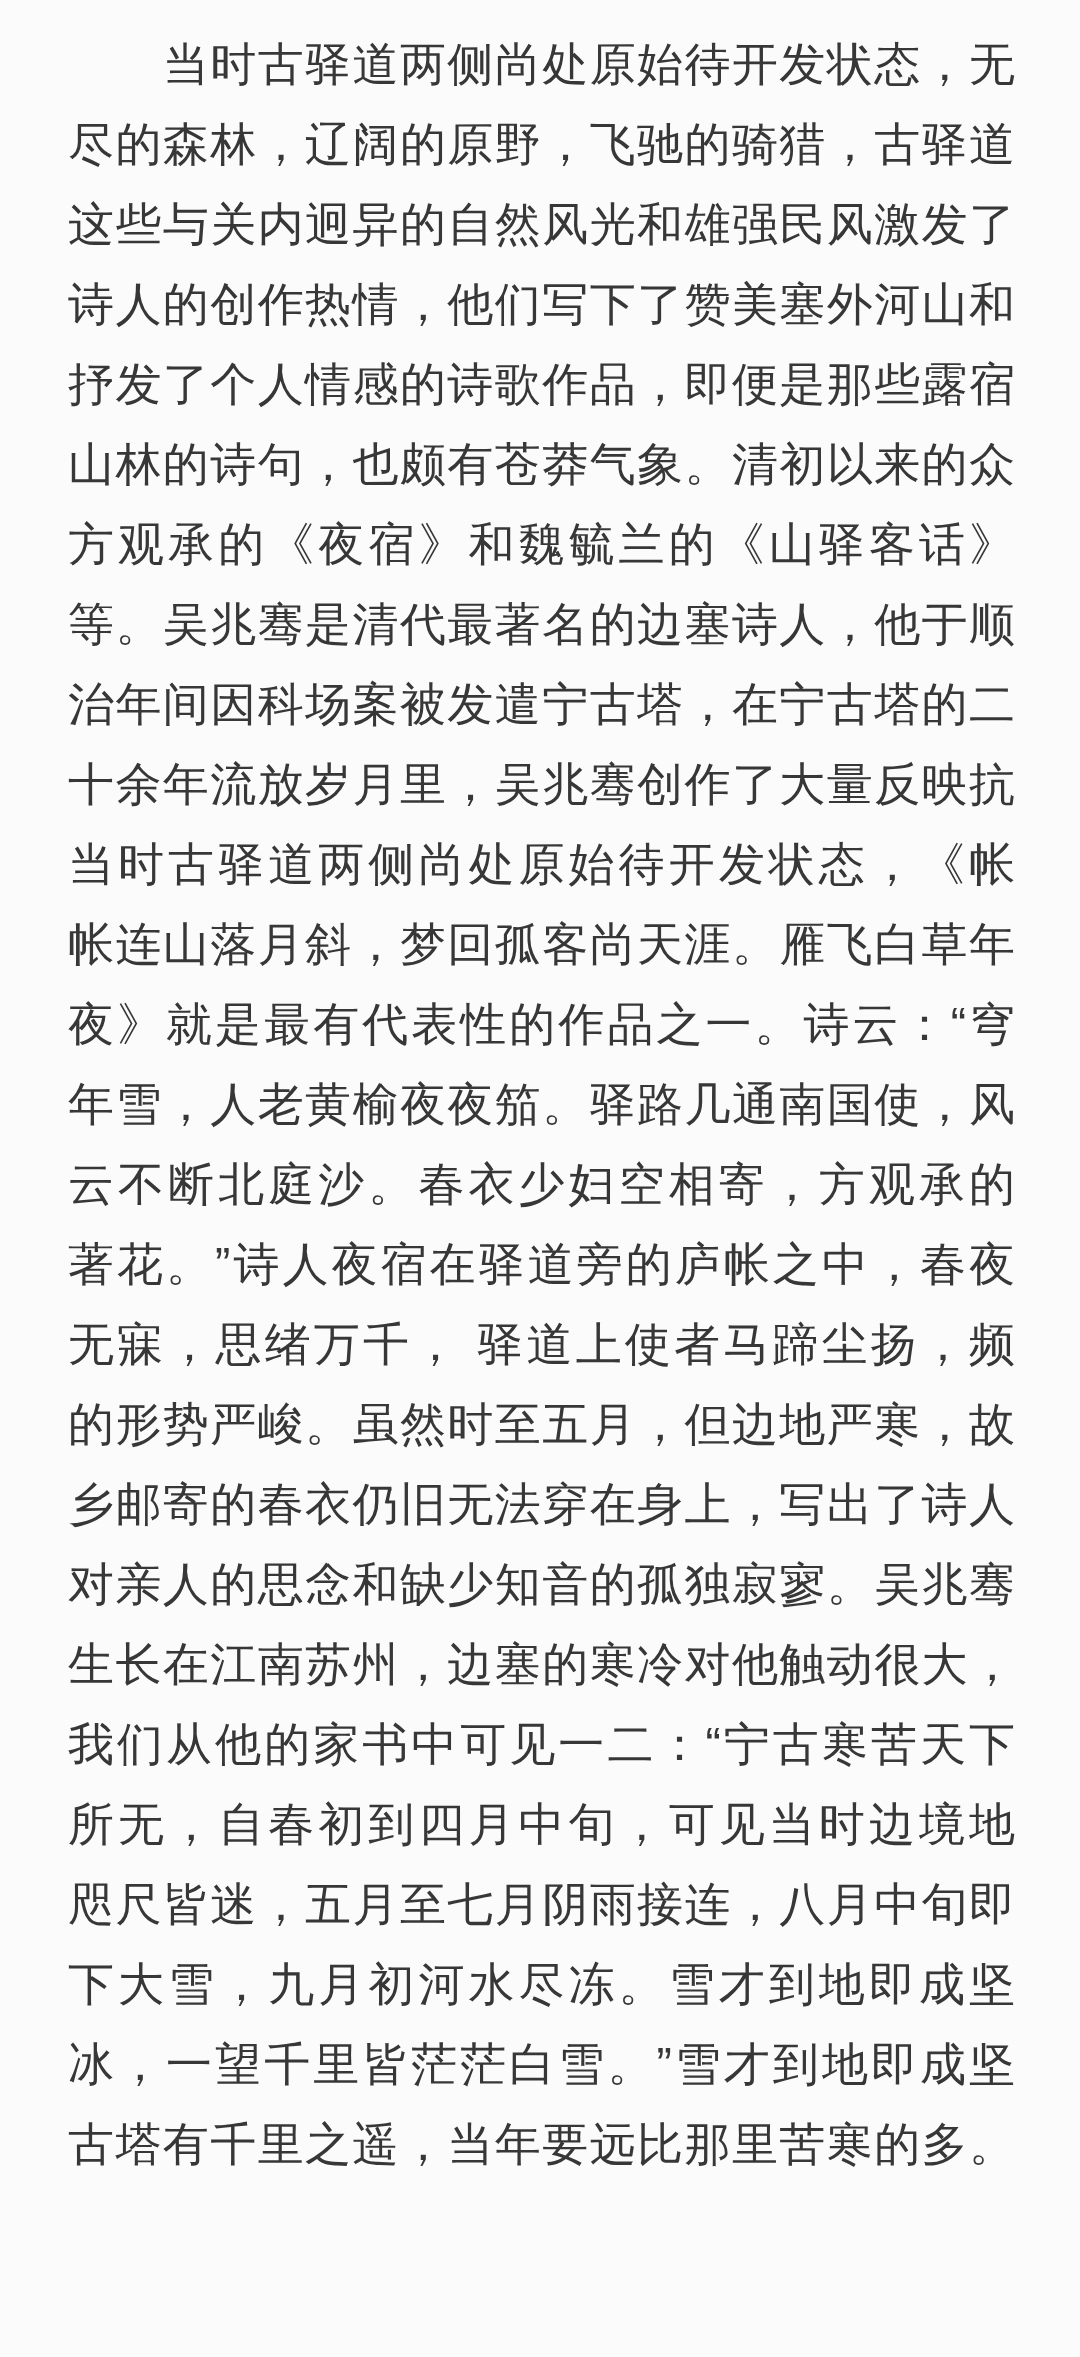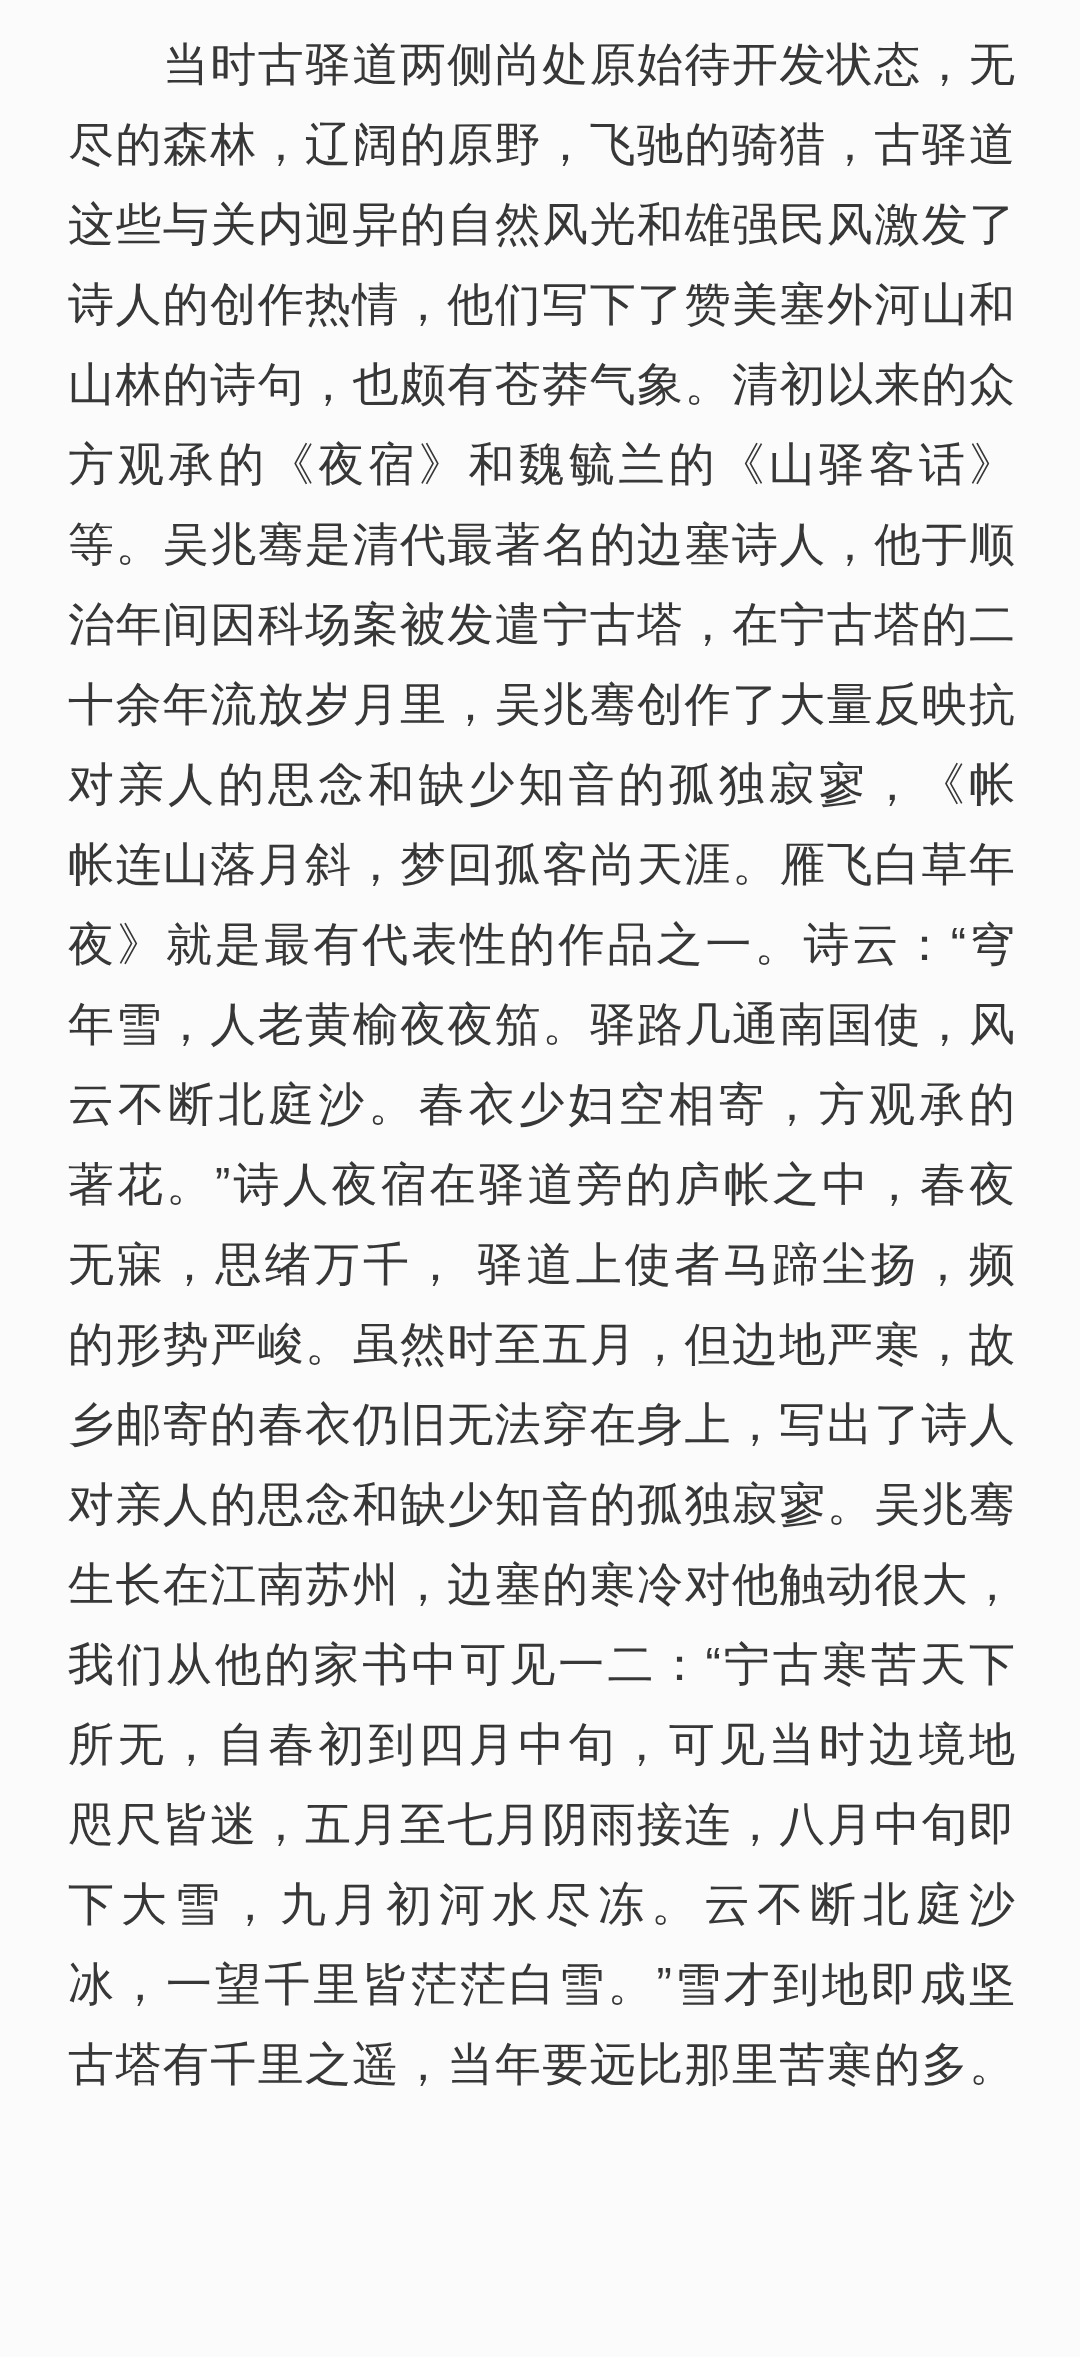--- a/index.html
+++ b/index.html
@@ -41,36 +41,37 @@
 </style>
 </head>
 <body>
 
 <div class="page">
   <div class="article">
       <div class="line">　　当时古驿道两侧尚处原始待开发状态，无</div>
       <div class="line">尽的森林，辽阔的原野，飞驰的骑猎，古驿道</div>
       <div class="line">这些与关内迥异的自然风光和雄强民风激发了</div>
       <div class="line">诗人的创作热情，他们写下了赞美塞外河山和</div>
+      <div class="line">抒发了个人情感的诗歌作品，即便是那些露宿</div>
       <div class="line">山林的诗句，也颇有苍莽气象。清初以来的众</div>
       <div class="line">方观承的《夜宿》和魏毓兰的《山驿客话》</div>
       <div class="line">等。吴兆骞是清代最著名的边塞诗人，他于顺</div>
       <div class="line">治年间因科场案被发遣宁古塔，在宁古塔的二</div>
       <div class="line">十余年流放岁月里，吴兆骞创作了大量反映抗</div>
-      <div class="line">对亲人的思念和缺少知音的孤独寂寥，《帐</div>
+      <div class="line">当时古驿道两侧尚处原始待开发状态，《帐</div>
       <div class="line">帐连山落月斜，梦回孤客尚天涯。雁飞白草年</div>
       <div class="line">夜》就是最有代表性的作品之一。诗云：“穹</div>
       <div class="line">年雪，人老黄榆夜夜笳。驿路几通南国使，风</div>
       <div class="line">云不断北庭沙。春衣少妇空相寄，方观承的</div>
       <div class="line">著花。”诗人夜宿在驿道旁的庐帐之中，春夜</div>
       <div class="line">无寐，思绪万千， 驿道上使者马蹄尘扬，频</div>
       <div class="line">的形势严峻。虽然时至五月，但边地严寒，故</div>
       <div class="line">乡邮寄的春衣仍旧无法穿在身上，写出了诗人</div>
       <div class="line">对亲人的思念和缺少知音的孤独寂寥。吴兆骞</div>
       <div class="line">生长在江南苏州，边塞的寒冷对他触动很大，</div>
       <div class="line">我们从他的家书中可见一二：“宁古寒苦天下</div>
       <div class="line">所无，自春初到四月中旬，可见当时边境地区，</div>
       <div class="line">咫尺皆迷，五月至七月阴雨接连，八月中旬即</div>
-      <div class="line">下大雪，九月初河水尽冻。云不断北庭沙</div>
+      <div class="line">下大雪，九月初河水尽冻。雪才到地即成坚</div>
       <div class="line">冰，一望千里皆茫茫白雪。”雪才到地即成坚</div>
       <div class="line">古塔有千里之遥，当年要远比那里苦寒的多。</div>
     </div>
 </div>
 
 </body></html>

